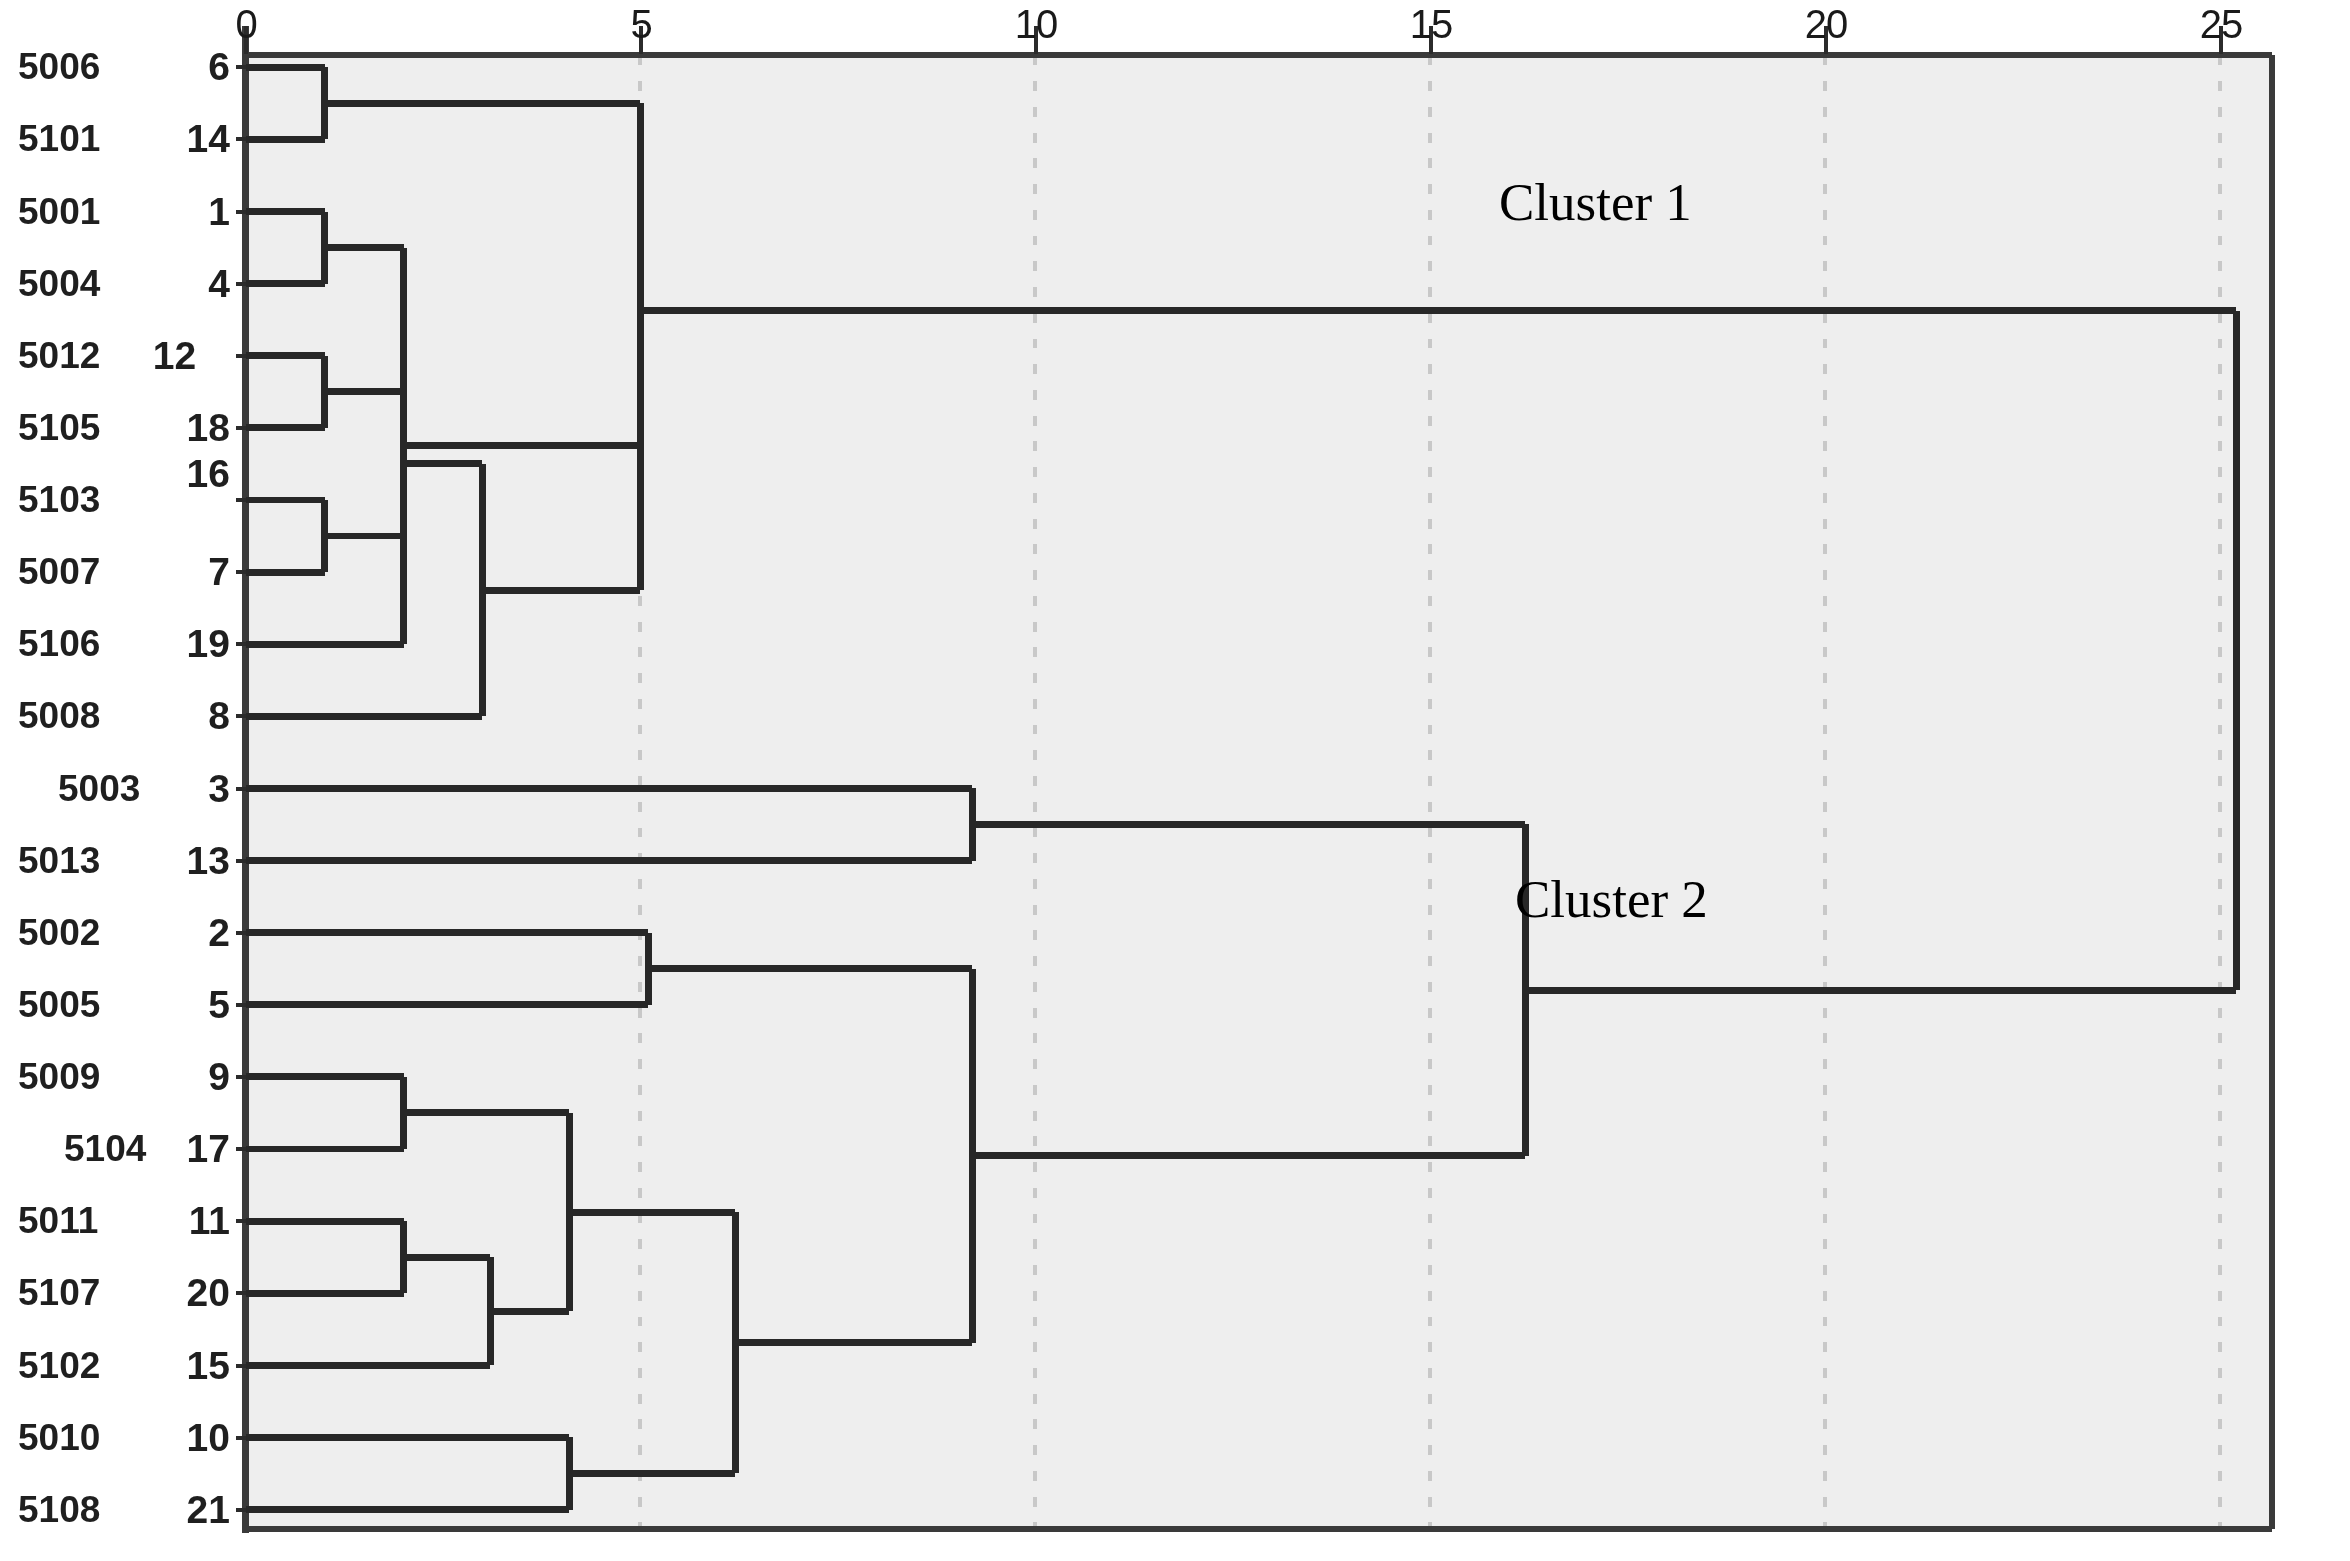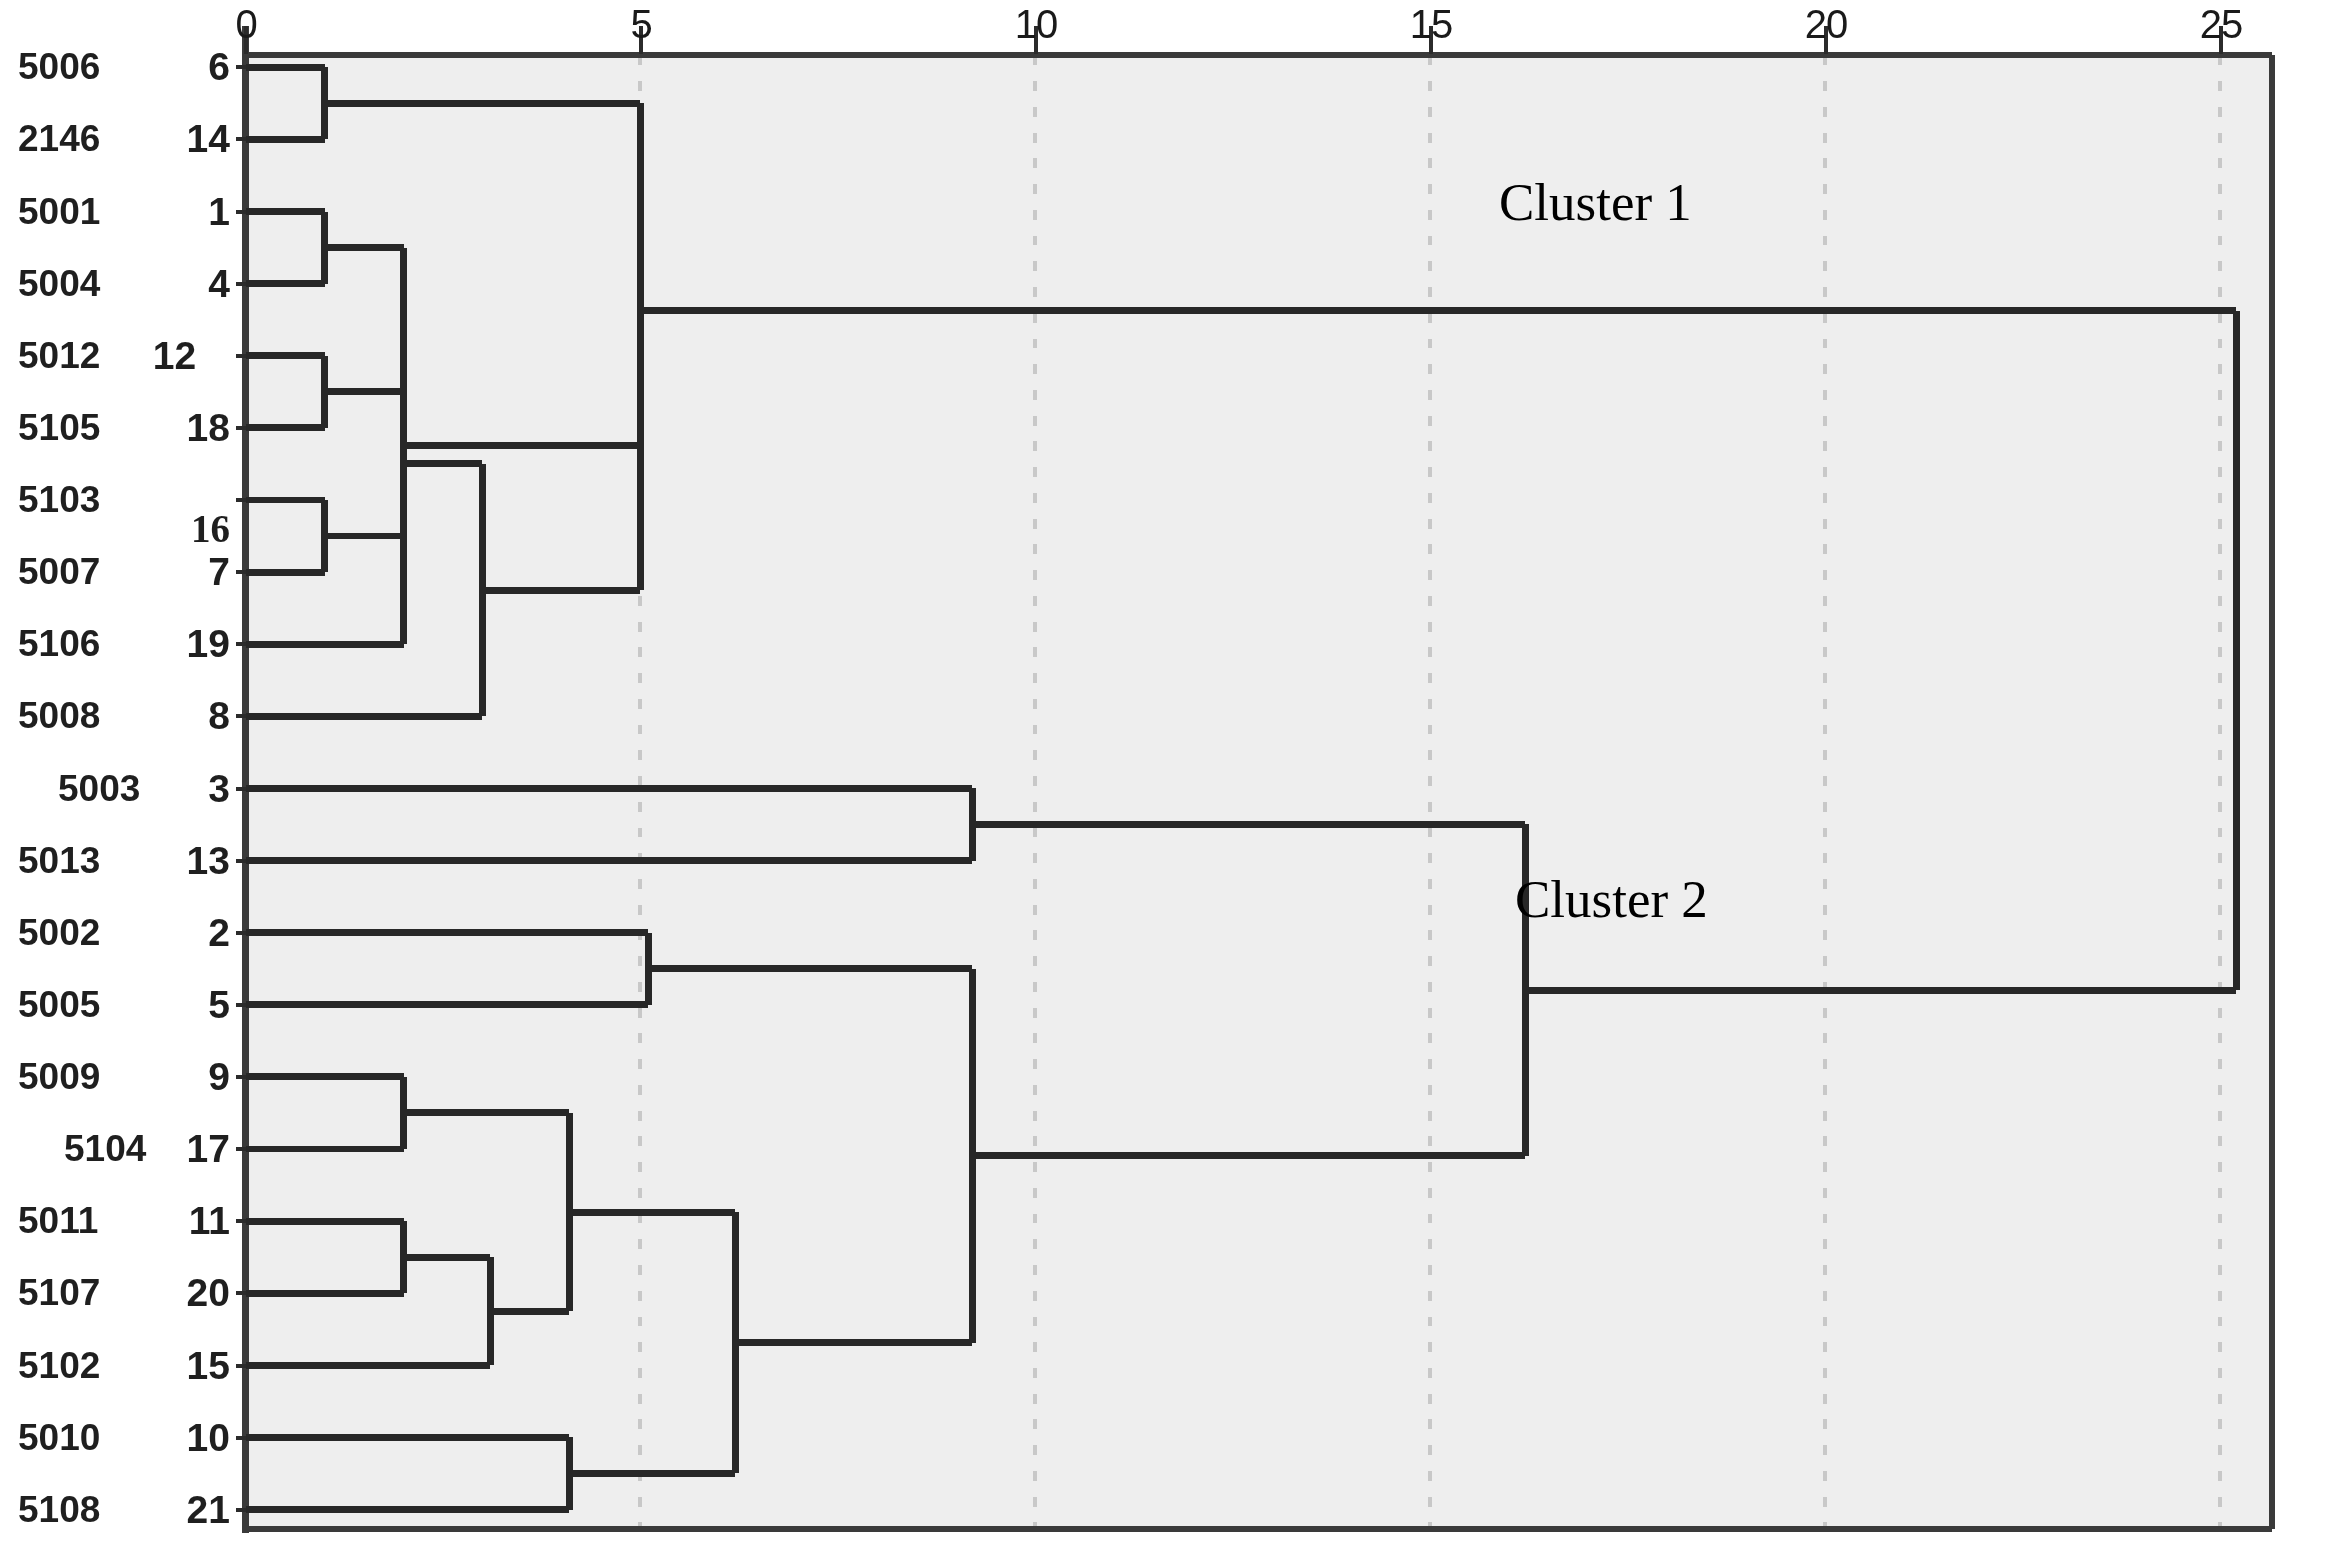--- a/index.html
+++ b/index.html
@@ -174,37 +174,37 @@
     <div class="axis-label" style="left: 1036px; top: 2px;">10</div>
     <div class="axis-tick" style="left: 1429px; top: 26px; height: 28px;"></div>
     <div class="axis-label" style="left: 1431px; top: 2px;">15</div>
     <div class="axis-tick" style="left: 1824px; top: 26px; height: 28px;"></div>
     <div class="axis-label" style="left: 1826px; top: 2px;">20</div>
     <div class="axis-tick" style="left: 2219px; top: 26px; height: 28px;"></div>
     <div class="axis-label" style="left: 2221px; top: 2px;">25</div>
     <div class="row-label-site" style="left: 18px; top: 67px;">5006</div>
     <div class="row-label-num" style="left: 119px; width: 111px; top: 67px;">6</div>
     <div class="axis-tick" style="left: 236px; top: 65px; height: 4px; width: 10px;"></div>
-    <div class="row-label-site" style="left: 18px; top: 139px;">2146</div>
+    <div class="row-label-site" style="left: 18px; top: 139px;">5101</div>
     <div class="row-label-num" style="left: 119px; width: 111px; top: 139px;">14</div>
     <div class="axis-tick" style="left: 236px; top: 137px; height: 4px; width: 10px;"></div>
     <div class="row-label-site" style="left: 18px; top: 212px;">5001</div>
     <div class="row-label-num" style="left: 119px; width: 111px; top: 212px;">1</div>
     <div class="axis-tick" style="left: 236px; top: 210px; height: 4px; width: 10px;"></div>
     <div class="row-label-site" style="left: 18px; top: 284px;">5004</div>
     <div class="row-label-num" style="left: 119px; width: 111px; top: 284px;">4</div>
     <div class="axis-tick" style="left: 236px; top: 282px; height: 4px; width: 10px;"></div>
     <div class="row-label-site" style="left: 18px; top: 356px;">5012</div>
     <div class="row-label-num" style="left: 119px; width: 111px; top: 356px; text-align: center;">12</div>
     <div class="axis-tick" style="left: 236px; top: 354px; height: 4px; width: 10px;"></div>
     <div class="row-label-site" style="left: 18px; top: 428px;">5105</div>
     <div class="row-label-num" style="left: 119px; width: 111px; top: 428px;">18</div>
     <div class="axis-tick" style="left: 236px; top: 426px; height: 4px; width: 10px;"></div>
     <div class="row-label-site" style="left: 18px; top: 500px;">5103</div>
-    <div class="row-label-num" style="left: 119px; width: 111px; top: 528px; font-family: Liberation Serif, serif;">16</div>
+    <div class="row-label-num" style="left: 119px; width: 111px; top: 474px;">16</div>
     <div class="axis-tick" style="left: 236px; top: 498px; height: 4px; width: 10px;"></div>
     <div class="row-label-site" style="left: 18px; top: 572px;">5007</div>
     <div class="row-label-num" style="left: 119px; width: 111px; top: 572px;">7</div>
     <div class="axis-tick" style="left: 236px; top: 570px; height: 4px; width: 10px;"></div>
     <div class="row-label-site" style="left: 18px; top: 644px;">5106</div>
     <div class="row-label-num" style="left: 119px; width: 111px; top: 644px;">19</div>
     <div class="axis-tick" style="left: 236px; top: 642px; height: 4px; width: 10px;"></div>
     <div class="row-label-site" style="left: 18px; top: 716px;">5008</div>
     <div class="row-label-num" style="left: 119px; width: 111px; top: 716px;">8</div>
     <div class="axis-tick" style="left: 236px; top: 714px; height: 4px; width: 10px;"></div>

